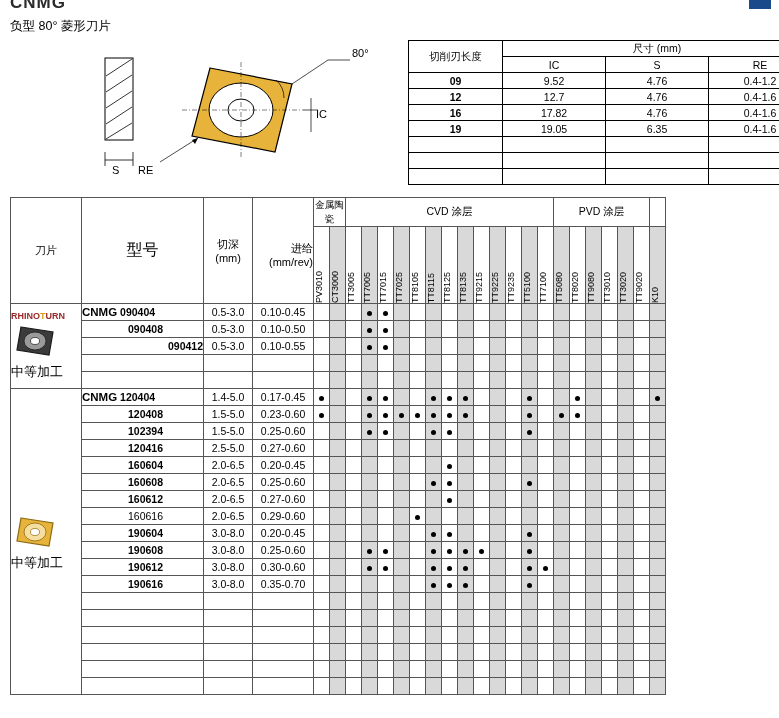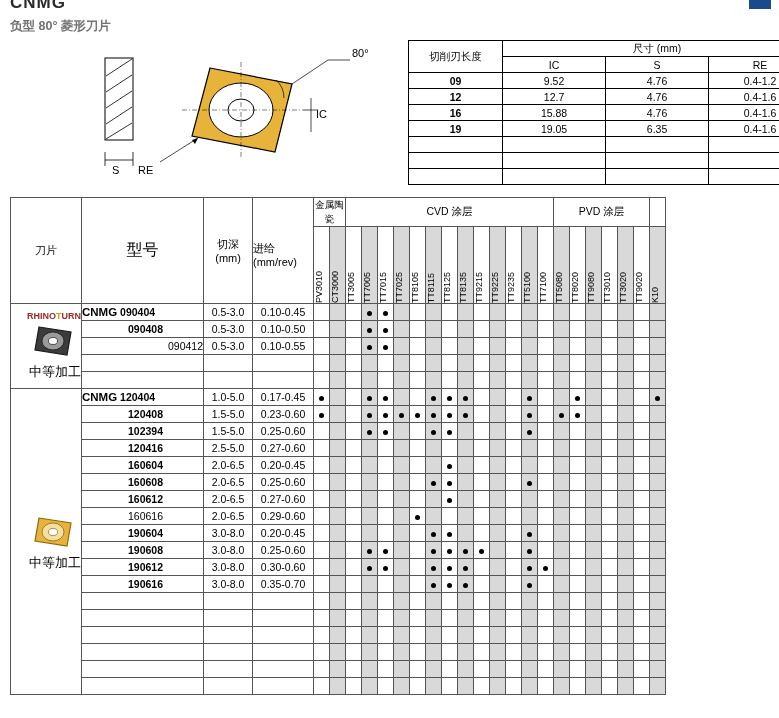--- a/index.html
+++ b/index.html
@@ -9,21 +9,21 @@
     font-family:"Liberation Sans","DejaVu Sans",sans-serif;
     font-size:11px;color:#000;
     position:relative;overflow:hidden;
   }
   .page{position:relative;width:779px;height:718px;}
 
   
   .header-strip{position:absolute;left:0;top:0;width:779px;height:14px;overflow:hidden;}
   .header-title{position:absolute;left:10px;top:-7px;font-size:17px;font-weight:bold;color:#2b2b2b;letter-spacing:1px;}
   .header-mark{position:absolute;right:8px;top:0px;width:22px;height:9px;background:#1b4a8a;}
-  .sub-title{position:absolute;left:10px;top:18px;font-size:12.5px;font-weight:bold;color:#737373;}
+  .sub-title{position:absolute;left:10px;top:18px;font-size:12.5px;font-weight:normal;color:#000000;}
 
   
   .diagram{position:absolute;left:60px;top:40px;width:330px;height:140px;}
   .dim-table{position:absolute;left:408px;top:40px;width:404px;border-collapse:collapse;padding-left:12px;}
   .dim-table td,.dim-table th{border:1px solid #000;font-size:10.5px;text-align:center;height:15px;padding:0;font-weight:normal;}
   .dim-table .lbl{font-weight:bold;}
   .dim-table .hd{font-weight:normal;}
 
   
   .main-table{position:absolute;left:10px;top:197px;border-collapse:collapse;}
@@ -32,21 +32,21 @@
   .grade-head{height:76px;text-align:center;vertical-align:bottom;}
   .grp-head{text-align:center;font-size:11px;height:14px;}
   .shade{background:#d9d9d9;}
   .cellc{text-align:center;}
   .dot{display:inline-block;width:5px;height:5px;border-radius:50%;background:#000;}
   .rowh{height:17px;}
   .modelcell{font-weight:bold;font-size:11.5px;padding-left:4px;}
   .prefix{font-weight:bold;font-size:11.5px;}
   .numcell{text-align:center;font-size:10.5px;margin-left:47px;}
 
-  .insert-box{text-align:right;vertical-align:middle;}
+  .insert-box{text-align:left;vertical-align:middle;}
   .brandline{font-size:9px;font-weight:bold;color:#9a2a2a;letter-spacing:0px;}
   .brandline .tu{color:#d4a017;}
   .insert-cap{font-size:13px;}
 </style>
 </head>
 <body>
 
 <div class="page">
 
   <div class="header-strip">
@@ -112,21 +112,21 @@
       <td>0.4-1.2</td>
     </tr>
     <tr>
       <td class="lbl">12</td>
       <td>12.7</td>
       <td>4.76</td>
       <td>0.4-1.6</td>
     </tr>
     <tr>
       <td class="lbl">16</td>
-      <td>15.88</td>
+      <td>17.82</td>
       <td>4.76</td>
       <td>0.4-1.6</td>
     </tr>
     <tr>
       <td class="lbl">19</td>
       <td>19.05</td>
       <td>6.35</td>
       <td>0.4-1.6</td>
     </tr>
     <tr>
@@ -156,21 +156,21 @@
           <td rowspan="2" style="width: 70px; text-align: center; vertical-align: middle; font-size: 11px;">
             <div style="text-align:center;">刀片</div>
           </td>
           <td rowspan="2" style="width: 116px; text-align: center; vertical-align: middle; font-size: 16px;">
             <div style="text-align:center;">型号</div>
           </td>
           <td rowspan="2" style="width: 48px; text-align: center; vertical-align: middle; font-size: 11px;">
             <div style="text-align:center;">切深<br>(mm)</div>
           </td>
           <td rowspan="2" style="width: 60px; text-align: center; vertical-align: middle; font-size: 11px;">
-            <div style="text-align:left;margin-top:8px;">进给<br>(mm/rev)</div>
+            <div style="text-align:right;margin-top:8px;">进给<br>(mm/rev)</div>
           </td>
           <td colspan="2" class="grp-head"><span style="font-size:9.5px;">金属陶瓷</span></td>
           <td colspan="13" class="grp-head">CVD 涂层</td>
           <td colspan="6" class="grp-head">PVD 涂层</td>
           <td colspan="1" class="grp-head"></td>
         </tr>
       <tr id="col-row">
           <td class="grade-head" style="width: 15px;">
             <div class="vtxt">PV3010</div>
           </td>
@@ -293,21 +293,21 @@
           <td class="cellc"></td>
           <td class="cellc shade"></td>
           <td class="cellc"></td>
           <td class="cellc shade"></td>
           <td class="cellc"></td>
           <td class="cellc shade"></td>
           <td class="cellc"></td>
           <td class="cellc shade"></td>
         </tr>
         <tr class="rowh">
-          <td class="modelcell" style="padding-left: 46px;"><span style="font-weight:normal;padding-left:40px;">090412</span></td>
+          <td class="modelcell" style="padding-left: 46px;"><span style="font-weight:bold;padding-left:40px;">090412</span></td>
           <td class="numcell">0.5-3.0</td>
           <td class="numcell">0.10-0.55</td>
           <td class="cellc"></td>
           <td class="cellc shade"></td>
           <td class="cellc"></td>
           <td class="cellc shade"><span class="dot"></span></td>
           <td class="cellc"><span class="dot"></span></td>
           <td class="cellc shade"></td>
           <td class="cellc"></td>
           <td class="cellc shade"></td>
@@ -380,21 +380,21 @@
           <td class="cellc"></td>
           <td class="cellc shade"></td>
         </tr>
         <tr class="rowh">
           <td rowspan="18" class="insert-box"><svg width="52" height="40" viewBox="0 0 52 40">
               <polygon points="10,6 42,11 38,34 6,29" fill="#e8b33a" stroke="#8a6a10" stroke-width="1.2"></polygon>
               <ellipse cx="24" cy="20" rx="11" ry="9" fill="#f5deA0" stroke="#8a6a10" stroke-width="0.8"></ellipse>
               <ellipse cx="24" cy="20" rx="4.5" ry="3.5" fill="#ffffff" stroke="#8a6a10" stroke-width="0.7"></ellipse>
             </svg><div class="insert-cap">中等加工</div></td>
           <td class="modelcell"><span class="prefix">CNMG</span> <span style="font-weight:bold;">120404</span></td>
-          <td class="numcell">1.0-5.0</td>
+          <td class="numcell">1.4-5.0</td>
           <td class="numcell">0.17-0.45</td>
           <td class="cellc"><span class="dot"></span></td>
           <td class="cellc shade"></td>
           <td class="cellc"></td>
           <td class="cellc shade"><span class="dot"></span></td>
           <td class="cellc"><span class="dot"></span></td>
           <td class="cellc shade"></td>
           <td class="cellc"></td>
           <td class="cellc shade"><span class="dot"></span></td>
           <td class="cellc"><span class="dot"></span></td>

